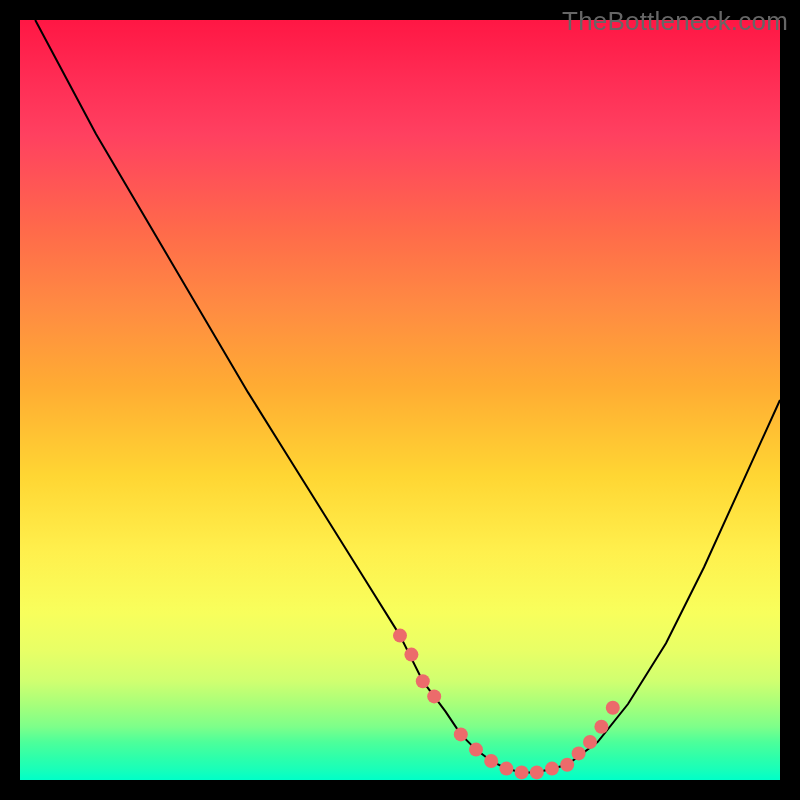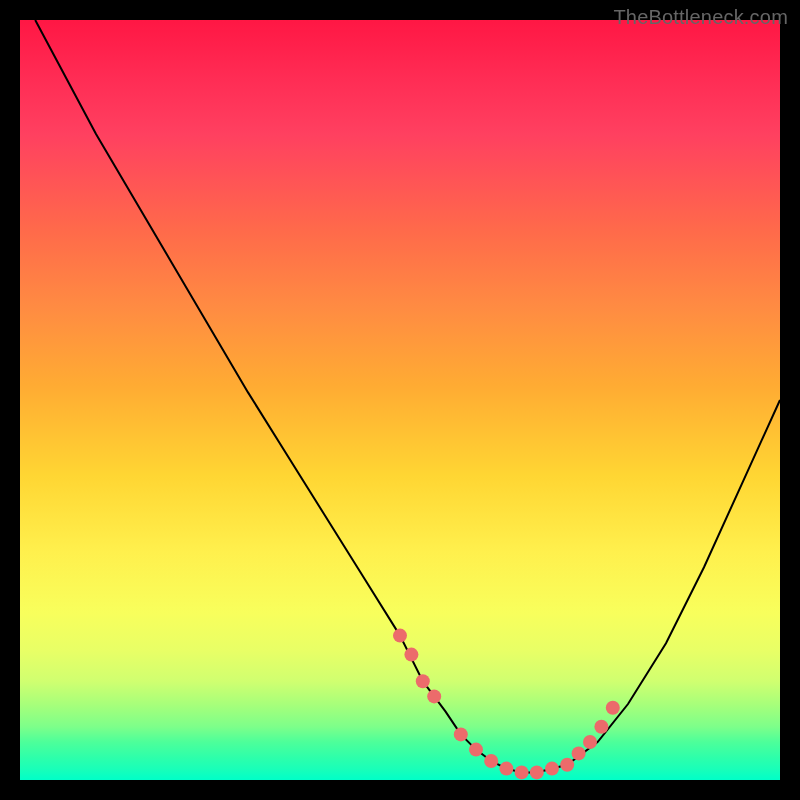--- a/index.html
+++ b/index.html
@@ -35,21 +35,21 @@
       #2effaa 97%,
       #1affb8 98.5%,
       #00ffc8 100%
     );
   }
   .watermark {
     position: absolute;
     top: 6px;
     right: 12px;
     color: #666;
-    font-size: 20px;
+    font-size: 26px;
     font-weight: normal;
     z-index: 5;
     letter-spacing: 0.2px;
   }
   svg.curve {
     position: absolute;
     left: 0;
     top: 0;
     width: 760px;
     height: 760px;

